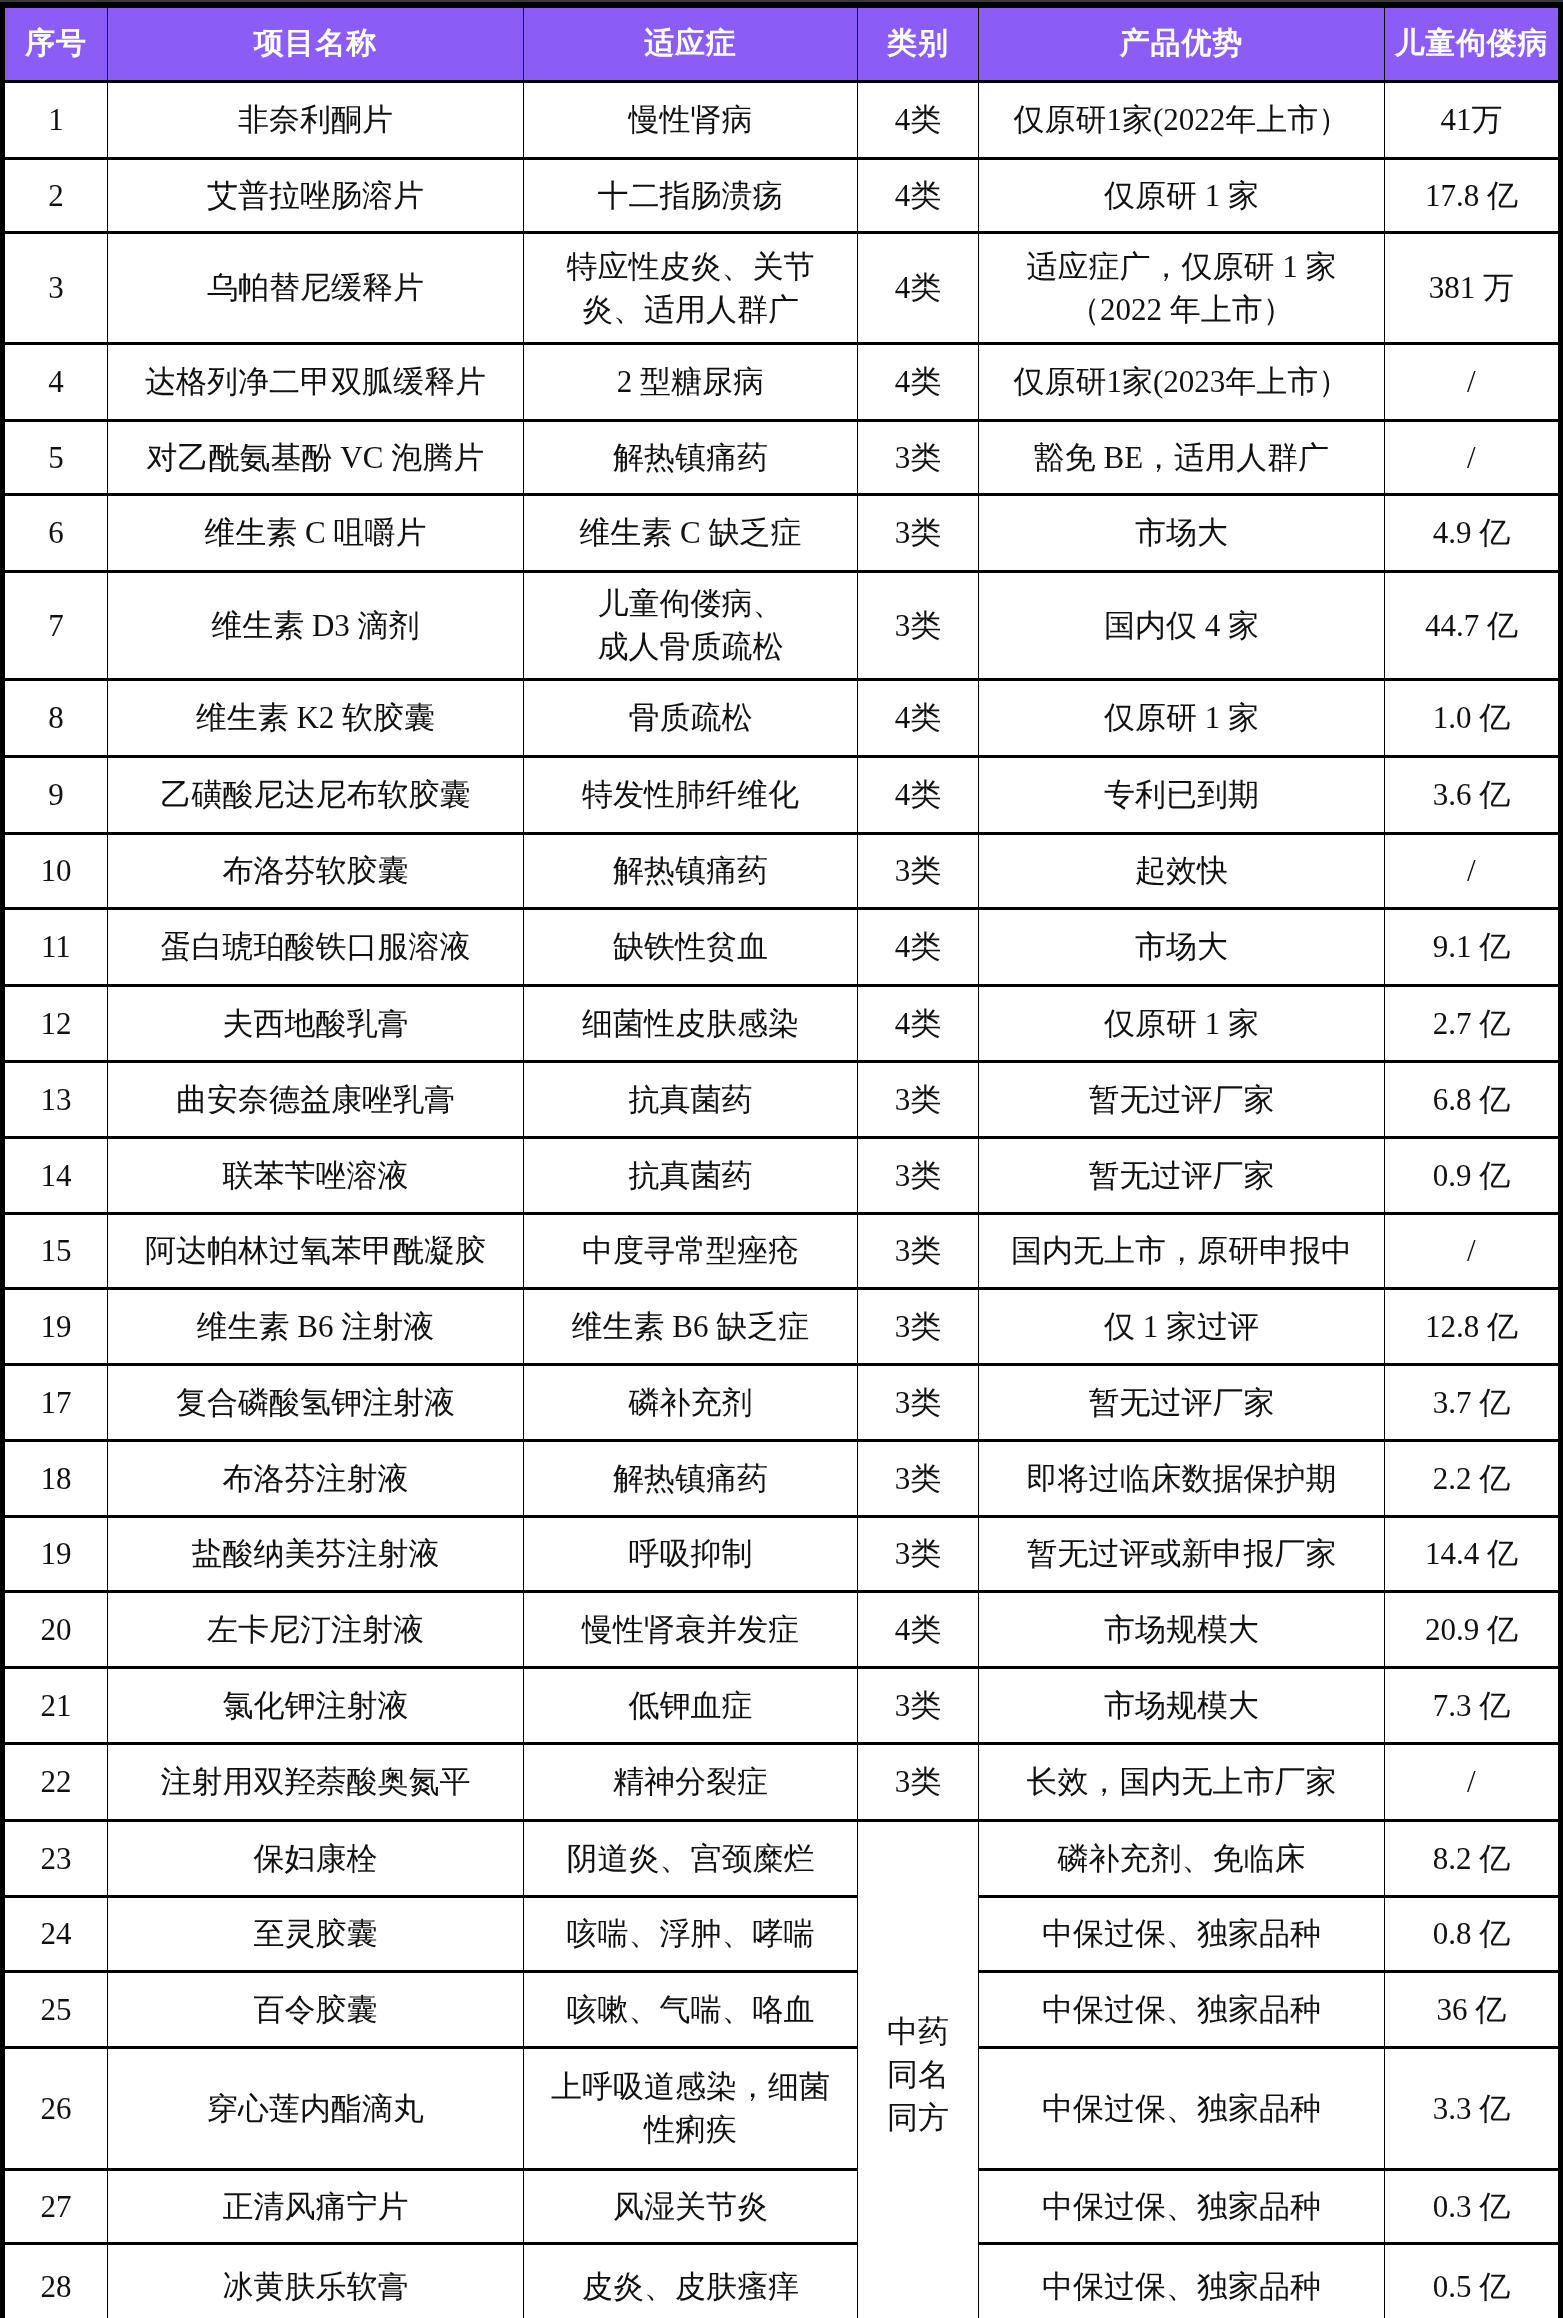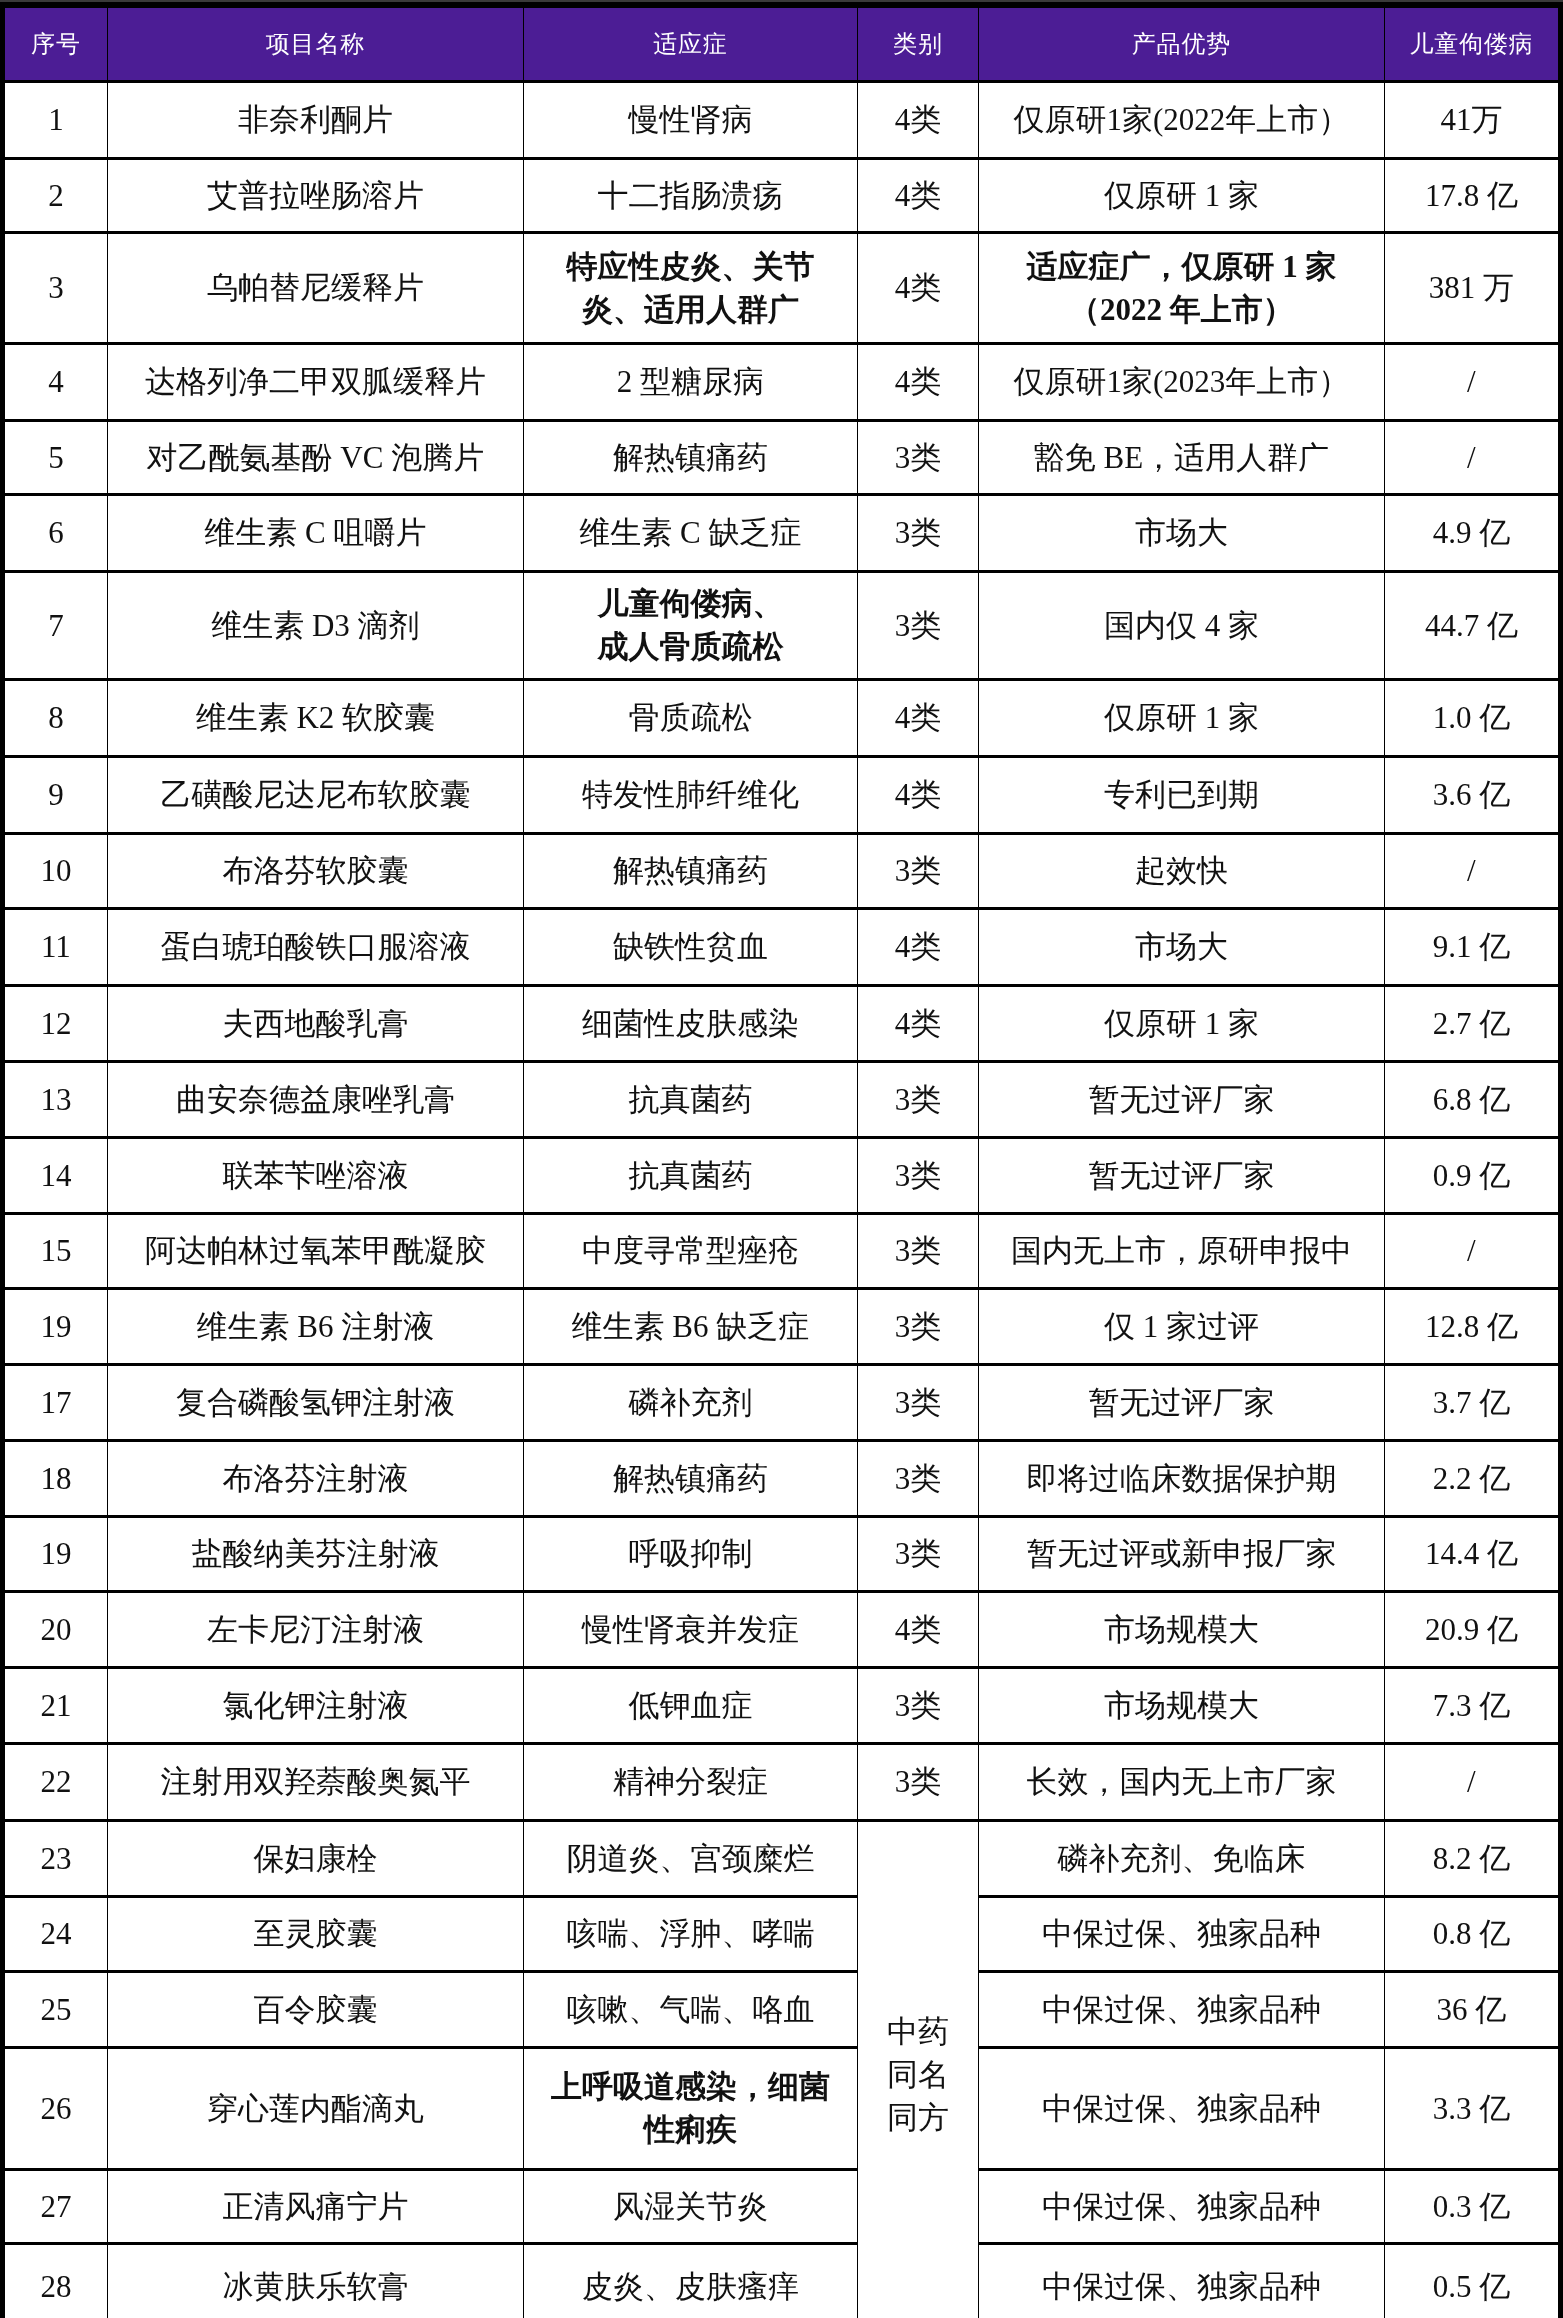--- a/index.html
+++ b/index.html
@@ -14,30 +14,30 @@
     width: 1555px; border-collapse: collapse; table-layout: fixed;
     background: #fff;
   }
   table.grid th, table.grid td {
     padding: 0; text-align: center; vertical-align: middle;
     border-left: 1.5px solid #000; border-right: 1.5px solid #000;
     border-top: 3.1px solid #000; border-bottom: 3.1px solid #000;
     overflow: hidden;
   }
   table.grid th {
-    background: #4c1d95; color: #ffffff;
-    font-family: "DejaVu Sans", sans-serif; font-weight: normal;
-    font-size: 24px; letter-spacing: 0.8px;
+    background: #8b5cf6; color: #ffffff;
+    font-family: "DejaVu Sans", sans-serif; font-weight: bold;
+    font-size: 30px; letter-spacing: 0.8px;
   }
   table.grid td {
     color: #111; font-family: "Liberation Serif", "DejaVu Serif", serif;
     font-size: 31px; line-height: 43px;
   }
   td.idx { font-size: 31px; }
-  td.twoline { line-height: 43px; font-weight: bold; }
+  td.twoline { line-height: 43px; }
   td.merged { line-height: 45px; }
   .cell-text { display: inline-block; }
 </style>
 </head>
 <body>
 
 <div class="frame"></div>
 <div class="topstrip"></div>
 
 <table class="grid">

